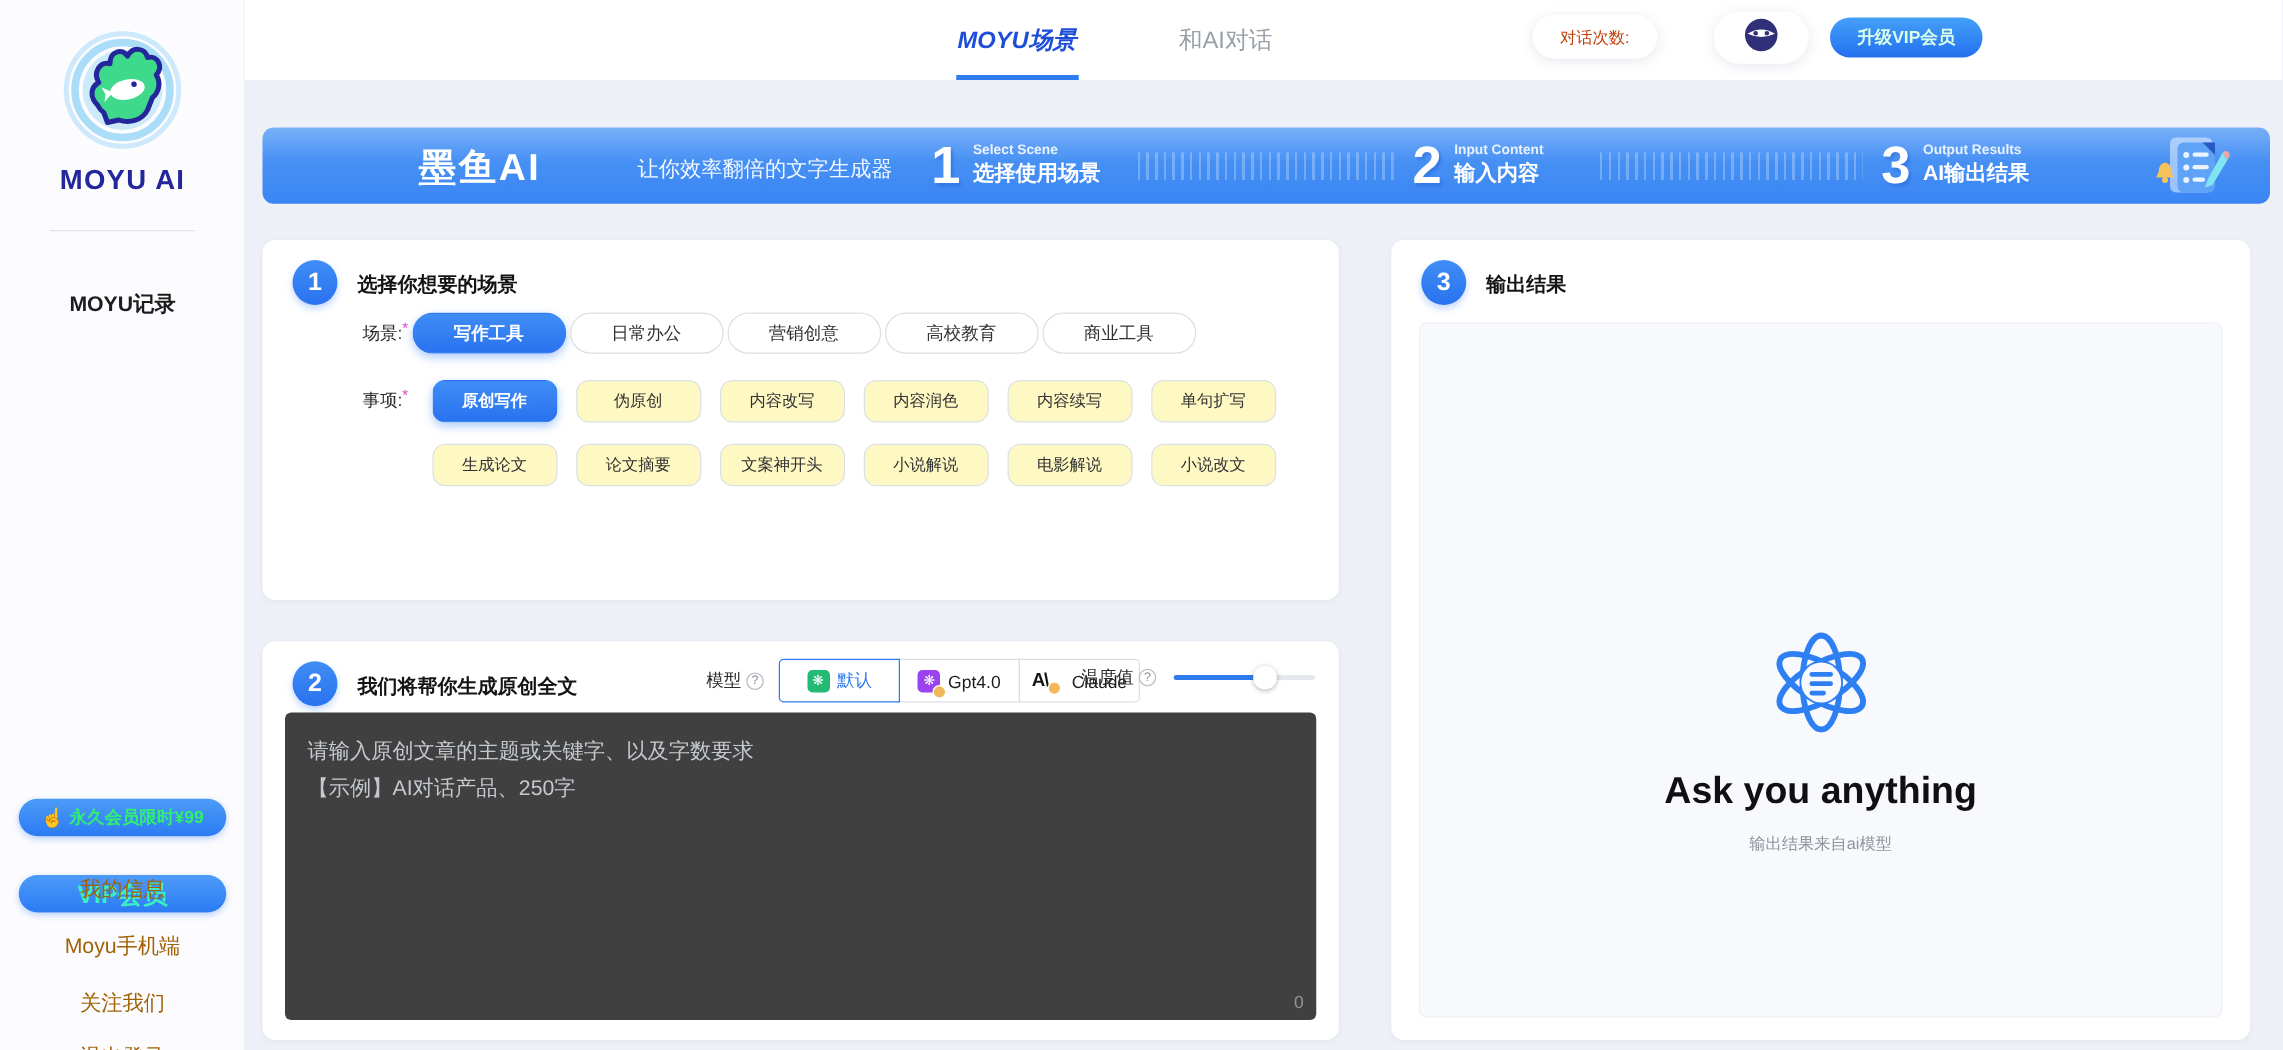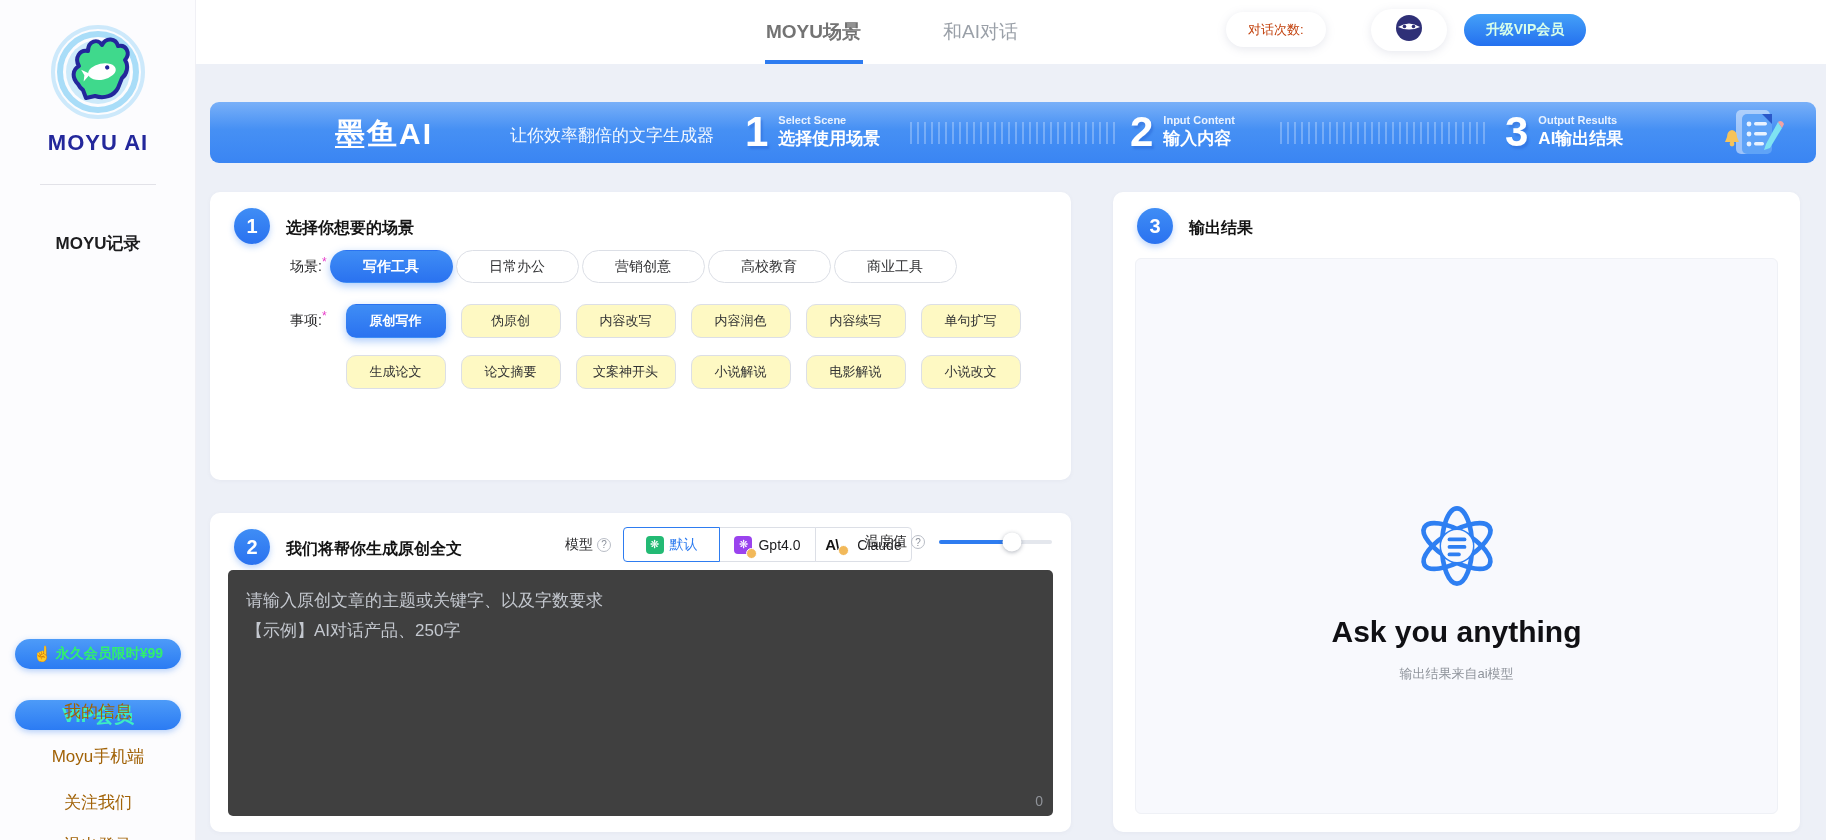--- a/index.html
+++ b/index.html
@@ -20,21 +20,21 @@
   .vip-btn { position:absolute; left:15px; top:700px; width:166px; height:30px; border:none; border-radius:16px;
     background:linear-gradient(180deg,#4d9bf8,#2b7bf3); color:#3dedc3; font-size:20px; font-weight:700; cursor:pointer;
     box-shadow:0 2px 6px rgba(47,124,242,.35); }
   .side-nav { position:absolute; left:0; top:694px; width:196px; }
   .side-item { position:absolute; left:0; width:196px; text-align:center; font-size:17px; color:#a16207; cursor:pointer; }
 
   
   .header { position:absolute; left:196px; top:0; width:1630px; height:64px; background:#ffffff; z-index:4; }
   .tabs { position:absolute; left:570px; top:0; height:64px; display:flex; gap:82px; align-items:center; }
   .tab { position:relative; height:64px; display:flex; align-items:center; font-size:19px; cursor:pointer; }
-  .tab.active { color:#737373; font-weight:800; }
+  .tab.active { color:#1d4ed8; font-weight:800;font-style:italic; }
   .tab.inactive { color:#9aa0a8; font-weight:400; }
   .tab.active::after { content:""; position:absolute; left:50%; transform:translateX(-50%); bottom:0; width:98px; height:4px; background:#2e7cf0; }
   .count-pill { position:absolute; left:1030px; top:12px; height:35px; padding:0 22px; background:#fff; border-radius:18px;
     box-shadow:0 2px 10px rgba(120,130,160,.18); display:flex; align-items:center; font-size:13px; color:#c2410c; }
   .avatar-pill { position:absolute; left:1175px; top:9px; width:76px; height:42px; background:#fff; border-radius:21px;
     box-shadow:0 2px 10px rgba(120,130,160,.18); display:flex; align-items:center; justify-content:center; cursor:pointer; }
   .upgrade-btn { position:absolute; left:1268px; top:14px; width:122px; height:32px; border:none; border-radius:17px;
     background:linear-gradient(180deg,#44a0f8,#2470ef); color:#d8ffe9; font-size:14px; font-weight:700; cursor:pointer; }
 
   

